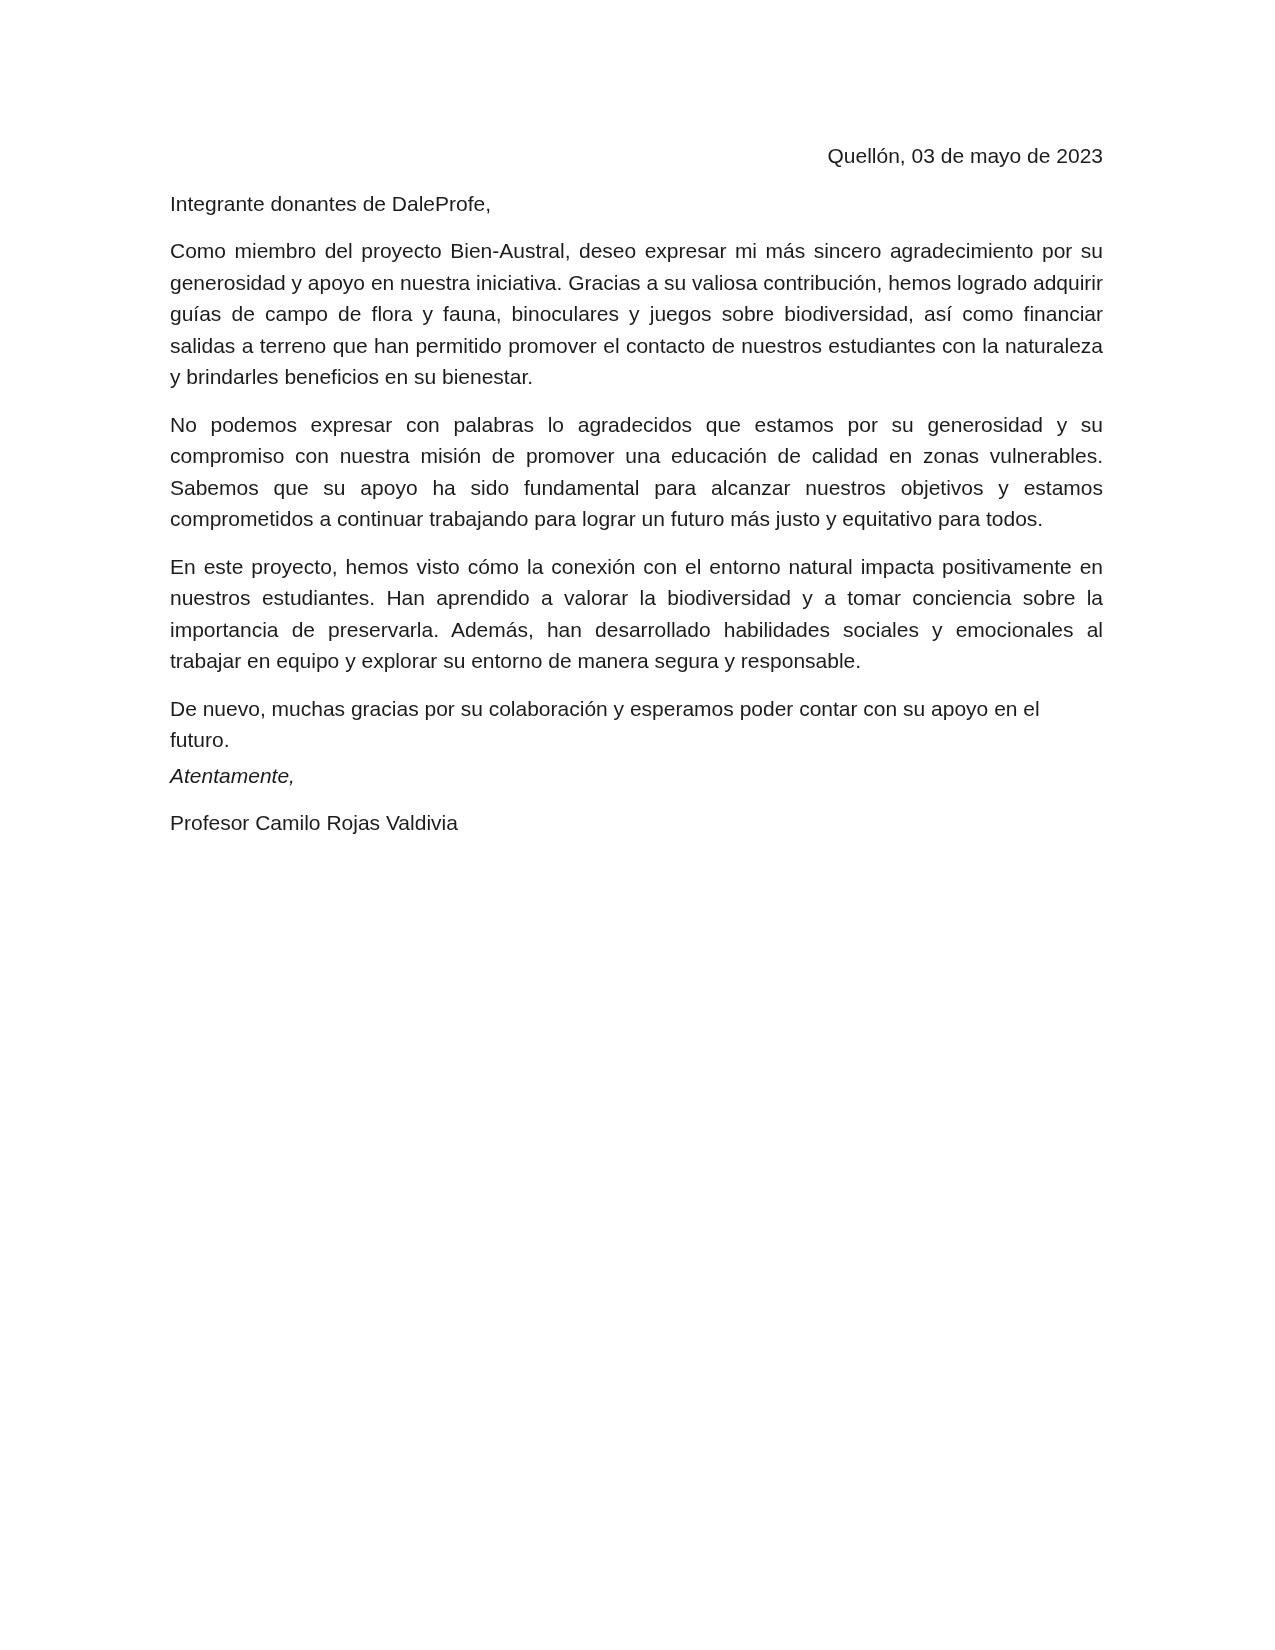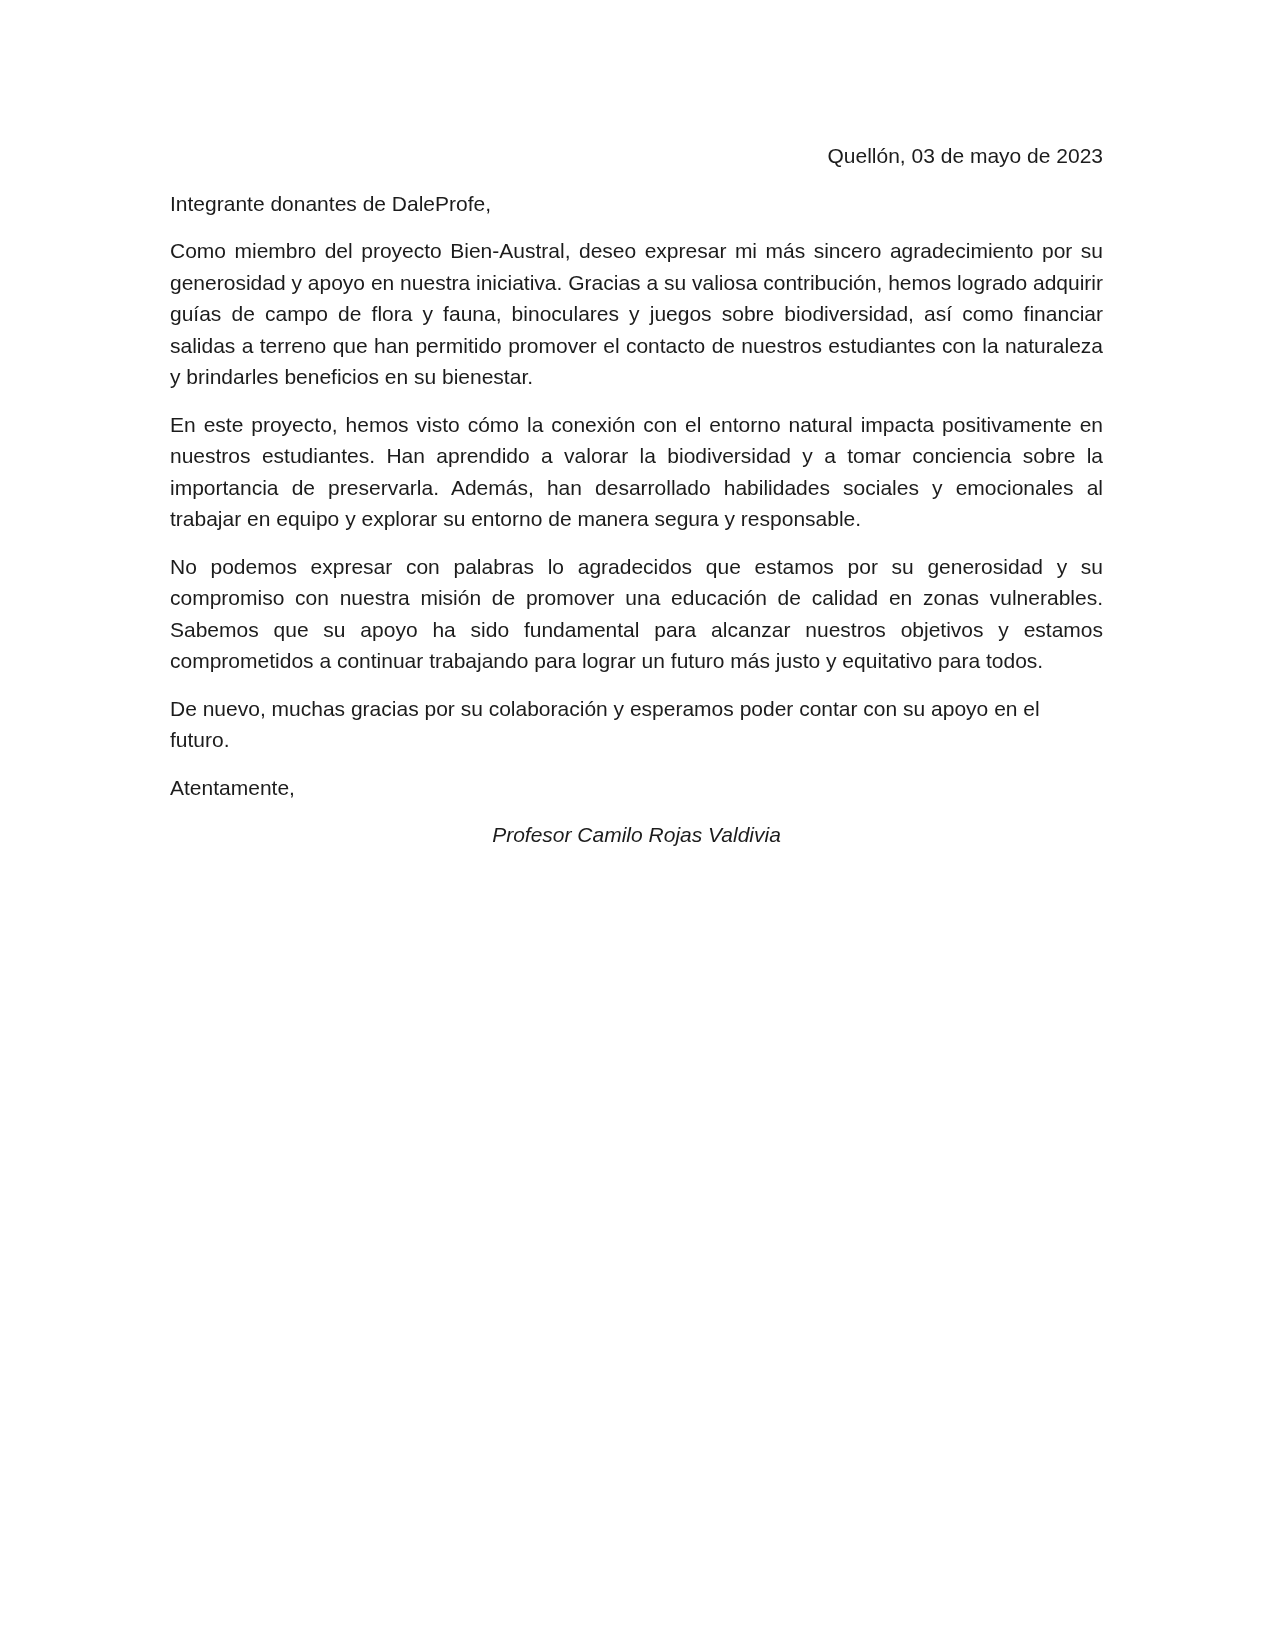--- a/index.html
+++ b/index.html
@@ -27,46 +27,45 @@
     text-align: left;
     margin: 0 0 16px 0;
   }
   .body-paragraph {
     text-align: justify;
     text-justify: inter-word;
     margin: 0 0 16px 0;
   }
   .single-line-paragraph {
     text-align: left;
-    margin: 0 0 16px 0;
+    margin: 0 0 4px 0;
   }
   .closing {
     text-align: left;
     margin: 0 0 16px 0;
+    font-style: italic;
   }
   .signature-line {
-    text-align: center;
     margin: 0 0 16px 0;
-    font-style: italic;
   }
 </style>
 </head>
 <body>
 
 <div class="page">
 
   <p class="date-line">Quellón, 03 de mayo de 2023</p>
 
   <p class="salutation">Integrante donantes de DaleProfe,</p>
 
   <p class="body-paragraph">Como miembro del proyecto Bien-Austral, deseo expresar mi más sincero agradecimiento por su generosidad y apoyo en nuestra iniciativa. Gracias a su valiosa contribución, hemos logrado adquirir guías de campo de flora y fauna, binoculares y juegos sobre biodiversidad, así como financiar salidas a terreno que han permitido promover el contacto de nuestros estudiantes con la naturaleza y brindarles beneficios en su bienestar.</p>
 
+  <p class="body-paragraph">No podemos expresar con palabras lo agradecidos que estamos por su generosidad y su compromiso con nuestra misión de promover una educación de calidad en zonas vulnerables. Sabemos que su apoyo ha sido fundamental para alcanzar nuestros objetivos y estamos comprometidos a continuar trabajando para lograr un futuro más justo y equitativo para todos.</p>
+
   <p class="body-paragraph">En este proyecto, hemos visto cómo la conexión con el entorno natural impacta positivamente en nuestros estudiantes. Han aprendido a valorar la biodiversidad y a tomar conciencia sobre la importancia de preservarla. Además, han desarrollado habilidades sociales y emocionales al trabajar en equipo y explorar su entorno de manera segura y responsable.</p>
-
-  <p class="body-paragraph">No podemos expresar con palabras lo agradecidos que estamos por su generosidad y su compromiso con nuestra misión de promover una educación de calidad en zonas vulnerables. Sabemos que su apoyo ha sido fundamental para alcanzar nuestros objetivos y estamos comprometidos a continuar trabajando para lograr un futuro más justo y equitativo para todos.</p>
 
   <p class="single-line-paragraph">De nuevo, muchas gracias por su colaboración y esperamos poder contar con su apoyo en el futuro.</p>
 
   <p class="closing">Atentamente,</p>
 
   <p class="signature-line">Profesor Camilo Rojas Valdivia</p>
 
 
 </div>
 

